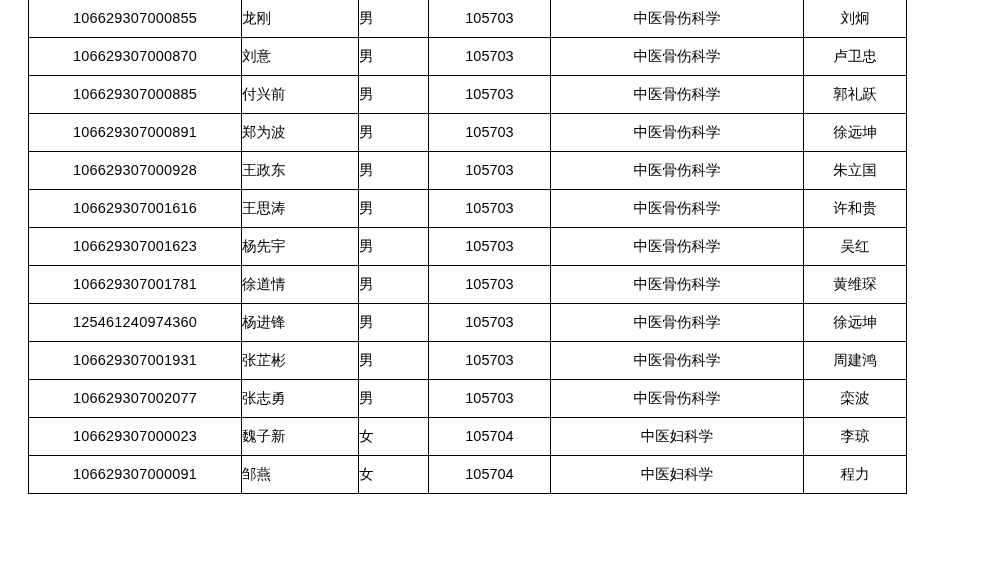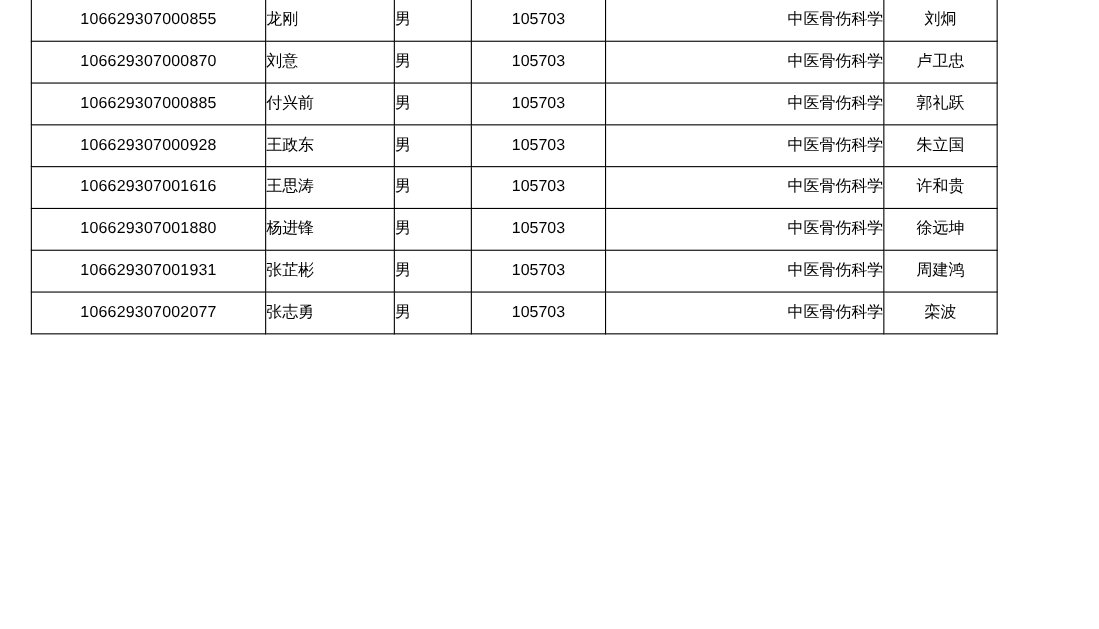--- a/index.html
+++ b/index.html
@@ -55,21 +55,21 @@
     padding-left: 14px;
   }
   .sex-cell {
     text-align: left;
     padding-left: 14px;
   }
   .code-cell {
     text-align: center;
   }
   .major-cell {
-    text-align: right;
+    text-align: center;
     padding-left: 12px;
   }
   .tutor-cell {
     text-align: center;
   }
 </style>
 </head>
 <body>
 
 <div class="sheet">
@@ -101,37 +101,61 @@
         </tr>
         <tr>
           <td class="id-cell">106629307000885</td>
           <td class="name-cell">付兴前</td>
           <td class="sex-cell">男</td>
           <td class="code-cell">105703</td>
           <td class="major-cell">中医骨伤科学</td>
           <td class="tutor-cell">郭礼跃</td>
         </tr>
         <tr>
+          <td class="id-cell">106629307000891</td>
+          <td class="name-cell">郑为波</td>
+          <td class="sex-cell">男</td>
+          <td class="code-cell">105703</td>
+          <td class="major-cell">中医骨伤科学</td>
+          <td class="tutor-cell">徐远坤</td>
+        </tr>
+        <tr>
           <td class="id-cell">106629307000928</td>
           <td class="name-cell">王政东</td>
           <td class="sex-cell">男</td>
           <td class="code-cell">105703</td>
           <td class="major-cell">中医骨伤科学</td>
           <td class="tutor-cell">朱立国</td>
         </tr>
         <tr>
           <td class="id-cell">106629307001616</td>
           <td class="name-cell">王思涛</td>
           <td class="sex-cell">男</td>
           <td class="code-cell">105703</td>
           <td class="major-cell">中医骨伤科学</td>
           <td class="tutor-cell">许和贵</td>
         </tr>
         <tr>
-          <td class="id-cell">106629307001880</td>
+          <td class="id-cell">106629307001623</td>
+          <td class="name-cell">杨先宇</td>
+          <td class="sex-cell">男</td>
+          <td class="code-cell">105703</td>
+          <td class="major-cell">中医骨伤科学</td>
+          <td class="tutor-cell">吴红</td>
+        </tr>
+        <tr>
+          <td class="id-cell">106629307001781</td>
+          <td class="name-cell">徐道情</td>
+          <td class="sex-cell">男</td>
+          <td class="code-cell">105703</td>
+          <td class="major-cell">中医骨伤科学</td>
+          <td class="tutor-cell">黄维琛</td>
+        </tr>
+        <tr>
+          <td class="id-cell">125461240974360</td>
           <td class="name-cell">杨进锋</td>
           <td class="sex-cell">男</td>
           <td class="code-cell">105703</td>
           <td class="major-cell">中医骨伤科学</td>
           <td class="tutor-cell">徐远坤</td>
         </tr>
         <tr>
           <td class="id-cell">106629307001931</td>
           <td class="name-cell">张芷彬</td>
           <td class="sex-cell">男</td>
@@ -140,15 +164,31 @@
           <td class="tutor-cell">周建鸿</td>
         </tr>
         <tr>
           <td class="id-cell">106629307002077</td>
           <td class="name-cell">张志勇</td>
           <td class="sex-cell">男</td>
           <td class="code-cell">105703</td>
           <td class="major-cell">中医骨伤科学</td>
           <td class="tutor-cell">栾波</td>
         </tr>
+        <tr>
+          <td class="id-cell">106629307000023</td>
+          <td class="name-cell">魏子新</td>
+          <td class="sex-cell">女</td>
+          <td class="code-cell">105704</td>
+          <td class="major-cell">中医妇科学</td>
+          <td class="tutor-cell">李琼</td>
+        </tr>
+        <tr>
+          <td class="id-cell">106629307000091</td>
+          <td class="name-cell">邹燕</td>
+          <td class="sex-cell">女</td>
+          <td class="code-cell">105704</td>
+          <td class="major-cell">中医妇科学</td>
+          <td class="tutor-cell">程力</td>
+        </tr>
       </tbody>
   </table>
 </div>
 
 </body></html>

